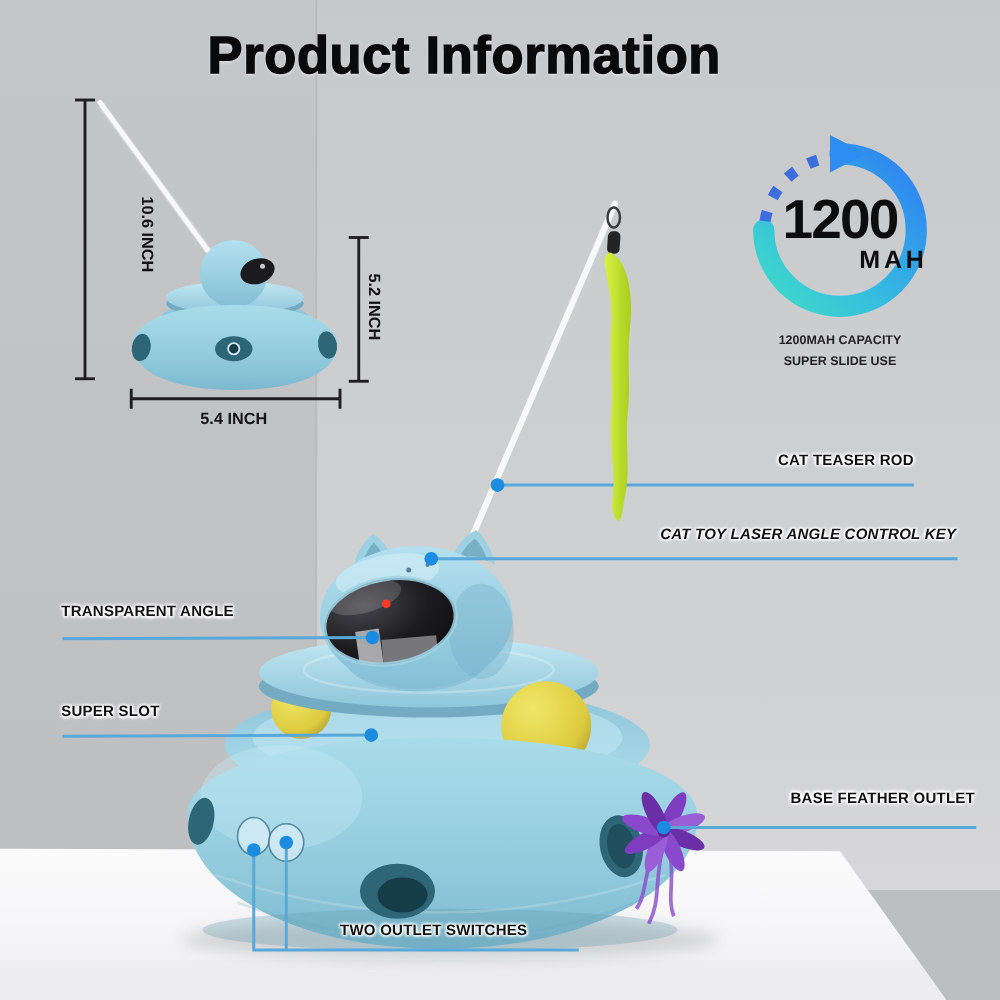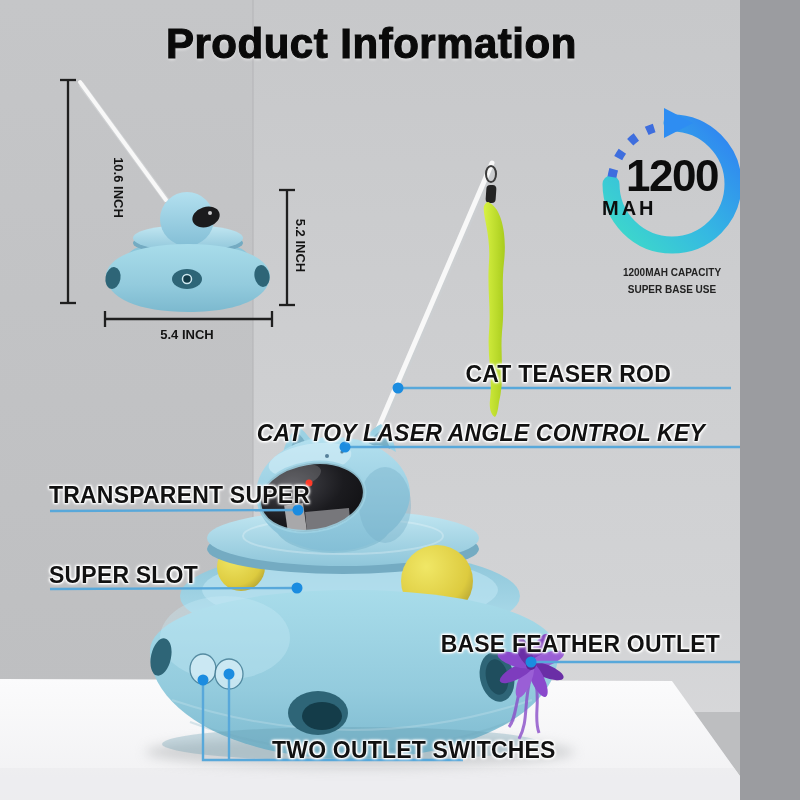--- a/index.html
+++ b/index.html
@@ -1,36 +1,36 @@
 <!DOCTYPE html>
 <html><head>
 <meta charset="utf-8">
 <style>
   html,body{margin:0;padding:0;background:#9b9ca0;}
-  .scene{position:relative;width:740px;height:800px;overflow:hidden;
+  .scene{position:relative;width:800px;height:800px;overflow:hidden;
          font-family:"Liberation Sans",sans-serif;background:#8b5cf6;}
   .scene svg{position:absolute;left:0;top:0;}
   .txt{position:absolute;color:#111;font-weight:bold;white-space:nowrap;}
   .glow{text-shadow:-1px -1px 2px #fff,1px -1px 2px #fff,-1px 1px 2px #fff,1px 1px 2px #fff,0 0 4px rgba(255,255,255,.9);}
   .title{left:166px;top:20px;font-size:42px;letter-spacing:.5px;
          -webkit-text-stroke:1.1px #0a0a0a;color:#0a0a0a;
          text-shadow:0 2px 3px rgba(255,255,255,.55);}
-  .callout{font-size:23px;letter-spacing:.2px;}
+  .callout{font-size:12px;letter-spacing:.2px;}
   .co-teaser{right:69px;top:361px;}
   .co-laser{right:35px;top:420px;font-style:italic;}
   .co-window{left:49px;top:482px;}
   .co-slot{left:49px;top:562px;}
   .co-feather{right:20px;top:631px;}
   .co-switches{left:272px;top:737px;}
   .dim{font-size:13px;color:#141414;}
   .dim-h{left:83px;top:180px;width:70px;text-align:center;transform:rotate(90deg);}
   .dim-s{left:270px;top:238px;width:60px;text-align:center;transform:rotate(90deg);}
   .dim-w{left:152px;top:327px;width:70px;text-align:center;}
   .bat-val{left:602px;top:151px;width:140px;text-align:center;font-size:44px;letter-spacing:-1.5px;color:#0d0d0d;}
-  .bat-unit{left:602px;top:197px;width:140px;text-align:left;font-size:20px;letter-spacing:3px;color:#0d0d0d;}
+  .bat-unit{left:602px;top:197px;width:140px;text-align:right;font-size:20px;letter-spacing:3px;color:#0d0d0d;}
   .bat-cap{left:577px;top:264px;width:190px;text-align:center;font-size:10px;line-height:17px;color:#222;}
   .bat-cap2{top:281px;}
 </style>
 </head>
 <body>
 
 <div class="scene">
 
   <svg width="800" height="800" viewBox="0 0 800 800">
     <defs>
@@ -228,27 +228,27 @@
       <path d="M229,674 L229,760" fill="none" stroke="#58a8da" stroke-width="2.4"></path>
       <circle cx="203" cy="680" r="5.5" fill="#1b8ce0"></circle>
       <circle cx="229" cy="674" r="5.5" fill="#1b8ce0"></circle>
     </g>
   </svg>
 
   <div class="txt title">Product Information</div>
 
   <div class="txt glow callout co-teaser">CAT TEASER ROD</div>
   <div class="txt glow callout co-laser">CAT TOY LASER ANGLE CONTROL KEY</div>
-  <div class="txt glow callout co-window">TRANSPARENT SUPER</div>
+  <div class="txt glow callout co-window">TRANSPARENT ANGLE</div>
   <div class="txt glow callout co-slot">SUPER SLOT</div>
   <div class="txt glow callout co-feather">BASE FEATHER OUTLET</div>
   <div class="txt glow callout co-switches">TWO OUTLET SWITCHES</div>
 
   <div class="txt dim dim-h">10.6 INCH</div>
   <div class="txt dim dim-s">5.2 INCH</div>
   <div class="txt dim dim-w">5.4 INCH</div>
 
   <div class="txt bat-val">1200</div>
   <div class="txt bat-unit">MAH</div>
   <div class="txt bat-cap">1200MAH CAPACITY</div>
-  <div class="txt bat-cap bat-cap2">SUPER BASE USE</div>
+  <div class="txt bat-cap bat-cap2">SUPER SLIDE USE</div>
 
 </div>
 
 </body></html>

